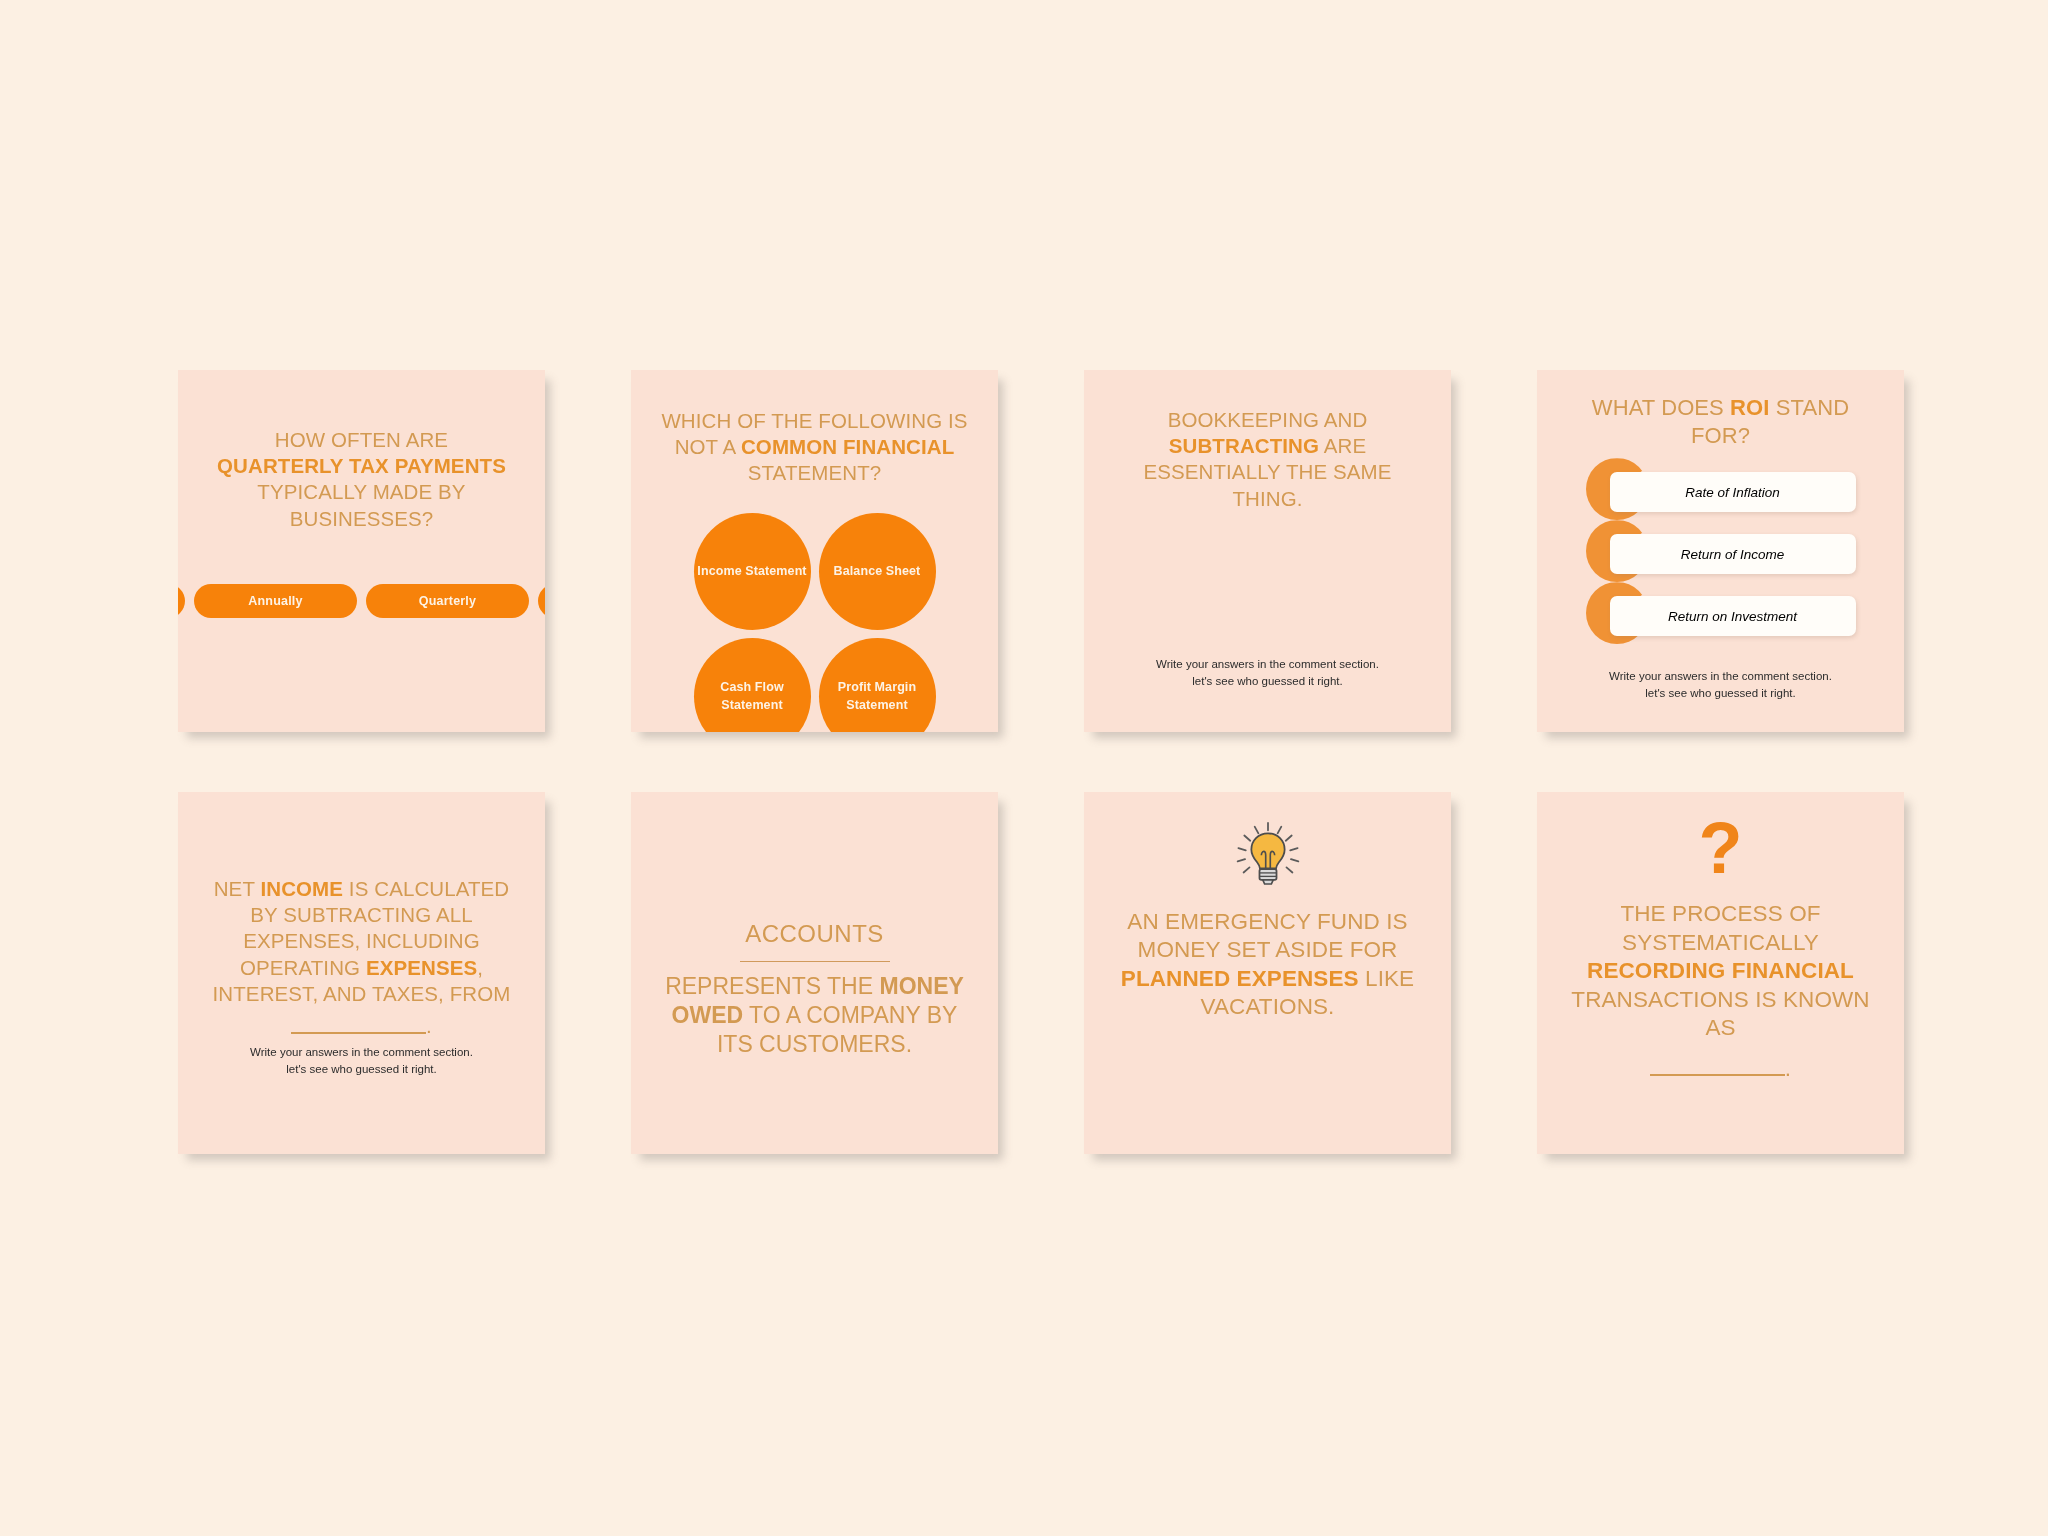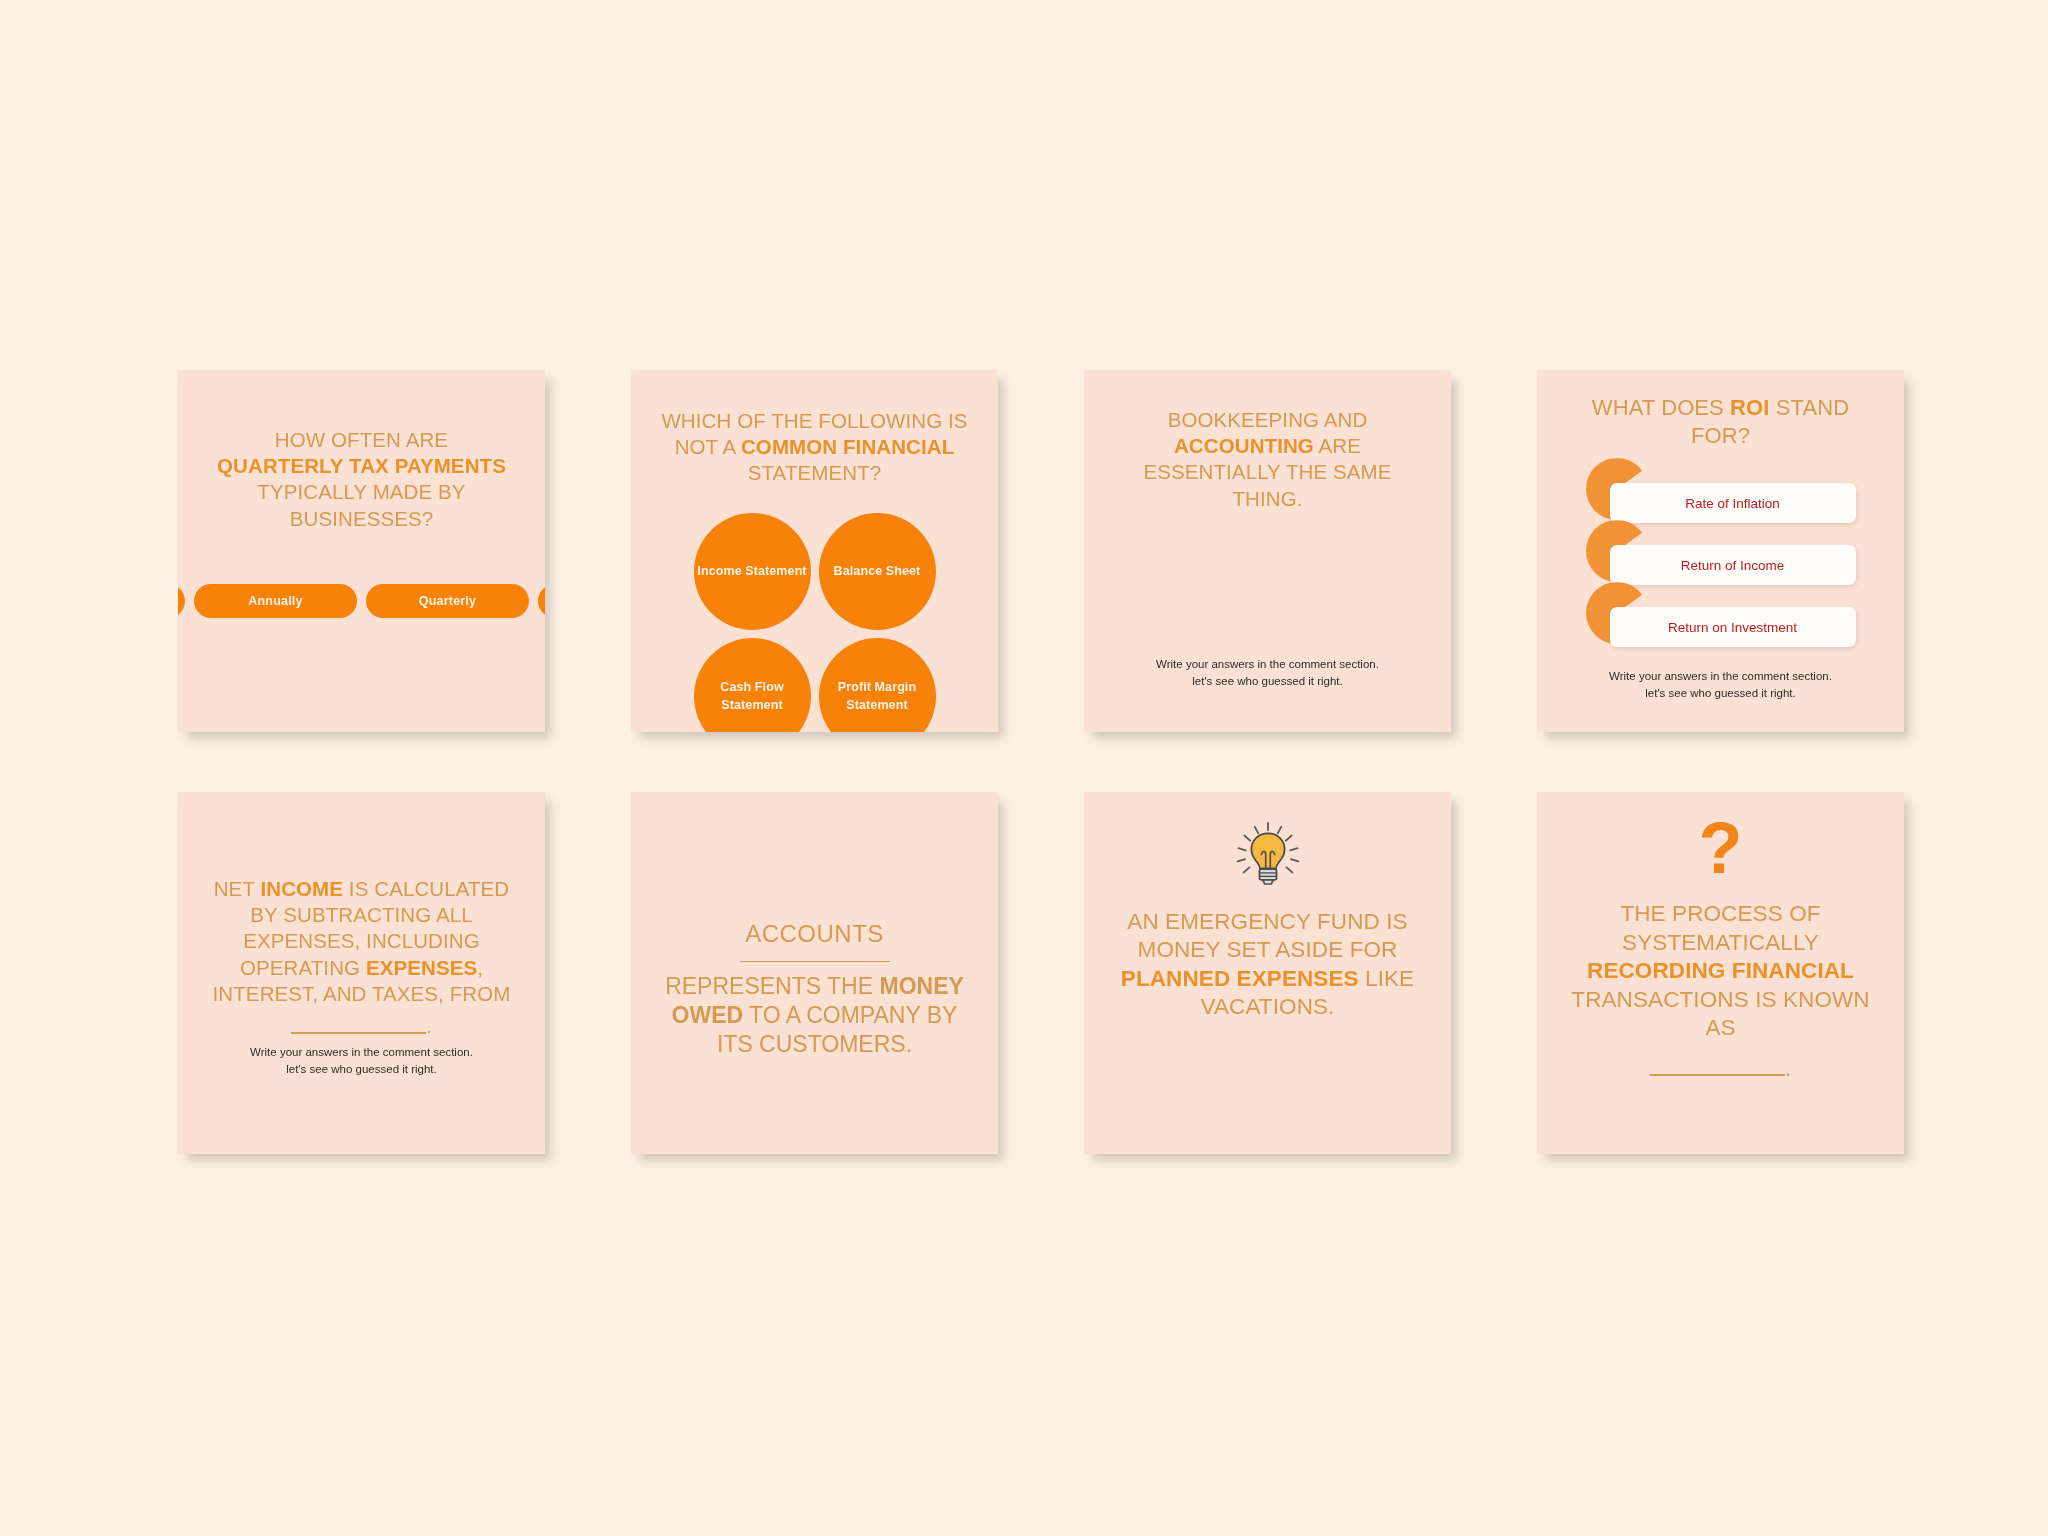--- a/index.html
+++ b/index.html
@@ -186,32 +186,33 @@
     top: -14px;
     width: 62px;
     height: 62px;
     background: #f09235;
     border-radius: 50%;
     clip-path: polygon(50% 50%, 100% 14%, 100% 0, 0 0, 0 100%, 100% 100%, 100% 86%);
   }
   .roi-pill {
     position: absolute;
     left: 24px;
-    top: 11px;
+    top: 0;
     width: 246px;
     height: 40px;
     background: #fffdf9;
     border-radius: 7px;
     box-shadow: 1px 2px 4px rgba(150,120,100,0.22);
     display: flex;
     align-items: center;
     justify-content: center;
-    color: #b91c1c;
+    color: #000000;
     font-size: 13.5px;
     font-weight: 400;
+    font-style: italic;
   }
 
   
   .note {
     position: absolute;
     left: 0;
     width: 100%;
     text-align: center;
     font-size: 11.5px;
     line-height: 1.5;
@@ -316,21 +317,21 @@
           <div class="circ">Balance Sheet</div>
           <div class="circ">Cash Flow Statement</div>
           <div class="circ">Profit Margin Statement</div>
         </div>
       </div>
     </div>
 
     <div class="card">
       <div class="card-inner">
         <div class="q-head c3-head">
-          <span>BOOKKEEPING AND </span><b>ACCOUNTING</b><span> ARE ESSENTIALLY THE SAME THING.</span>
+          <span>BOOKKEEPING AND </span><b>SUBTRACTING</b><span> ARE ESSENTIALLY THE SAME THING.</span>
         </div>
         <div class="note" style="bottom:42px;">
           <div>Write your answers in the comment section.</div>
           <div>let's see who guessed it right.</div>
         </div>
       </div>
     </div>
 
     <div class="card">
       <div class="card-inner">

